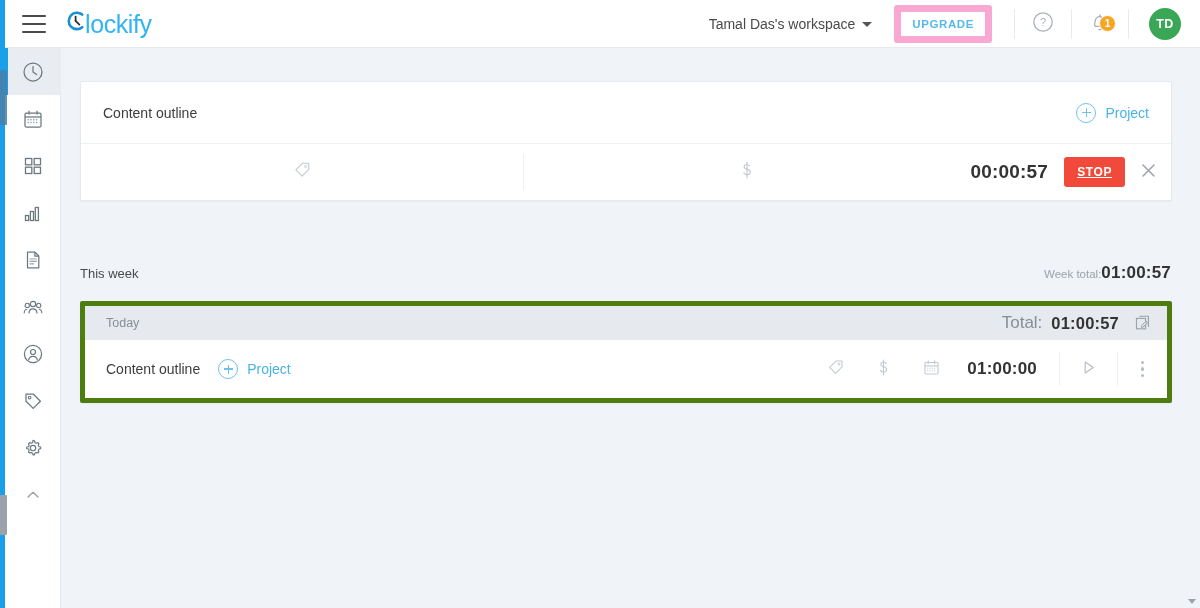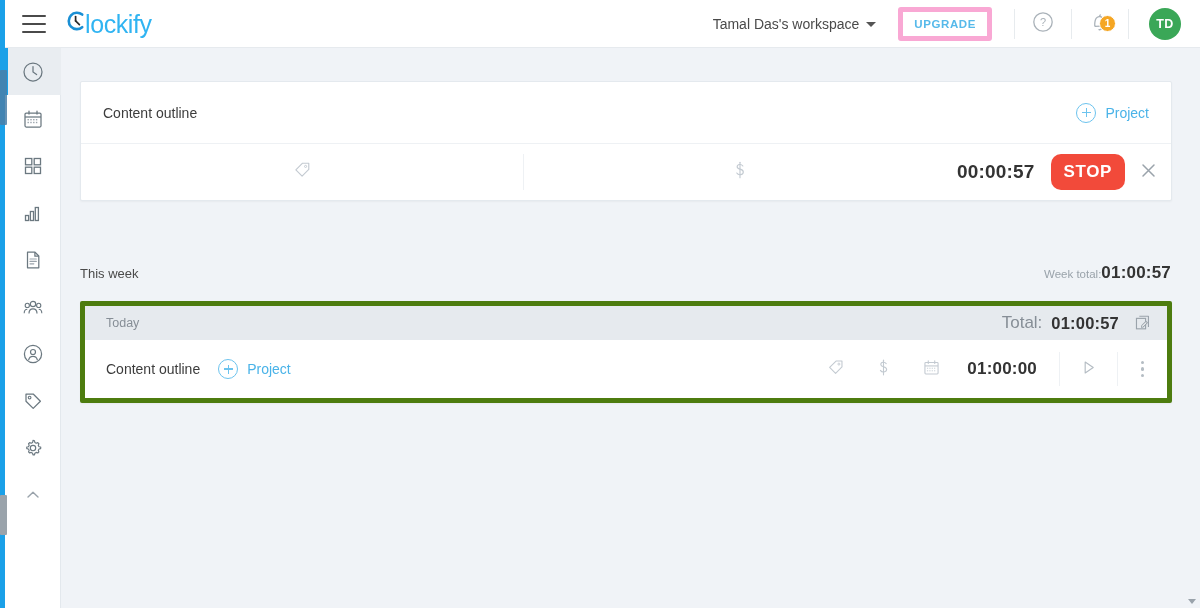--- a/index.html
+++ b/index.html
@@ -48,21 +48,21 @@
   }
   .workspace {
     display:flex; align-items:center; gap:7px; font-size:14px; color:#4a4a4a;
     cursor:pointer; padding-right:4px;
   }
   .caret {
     width:0;height:0;border-left:5px solid transparent;border-right:5px solid transparent;
     border-top:5px solid #555; margin-top:2px;
   }
   .upgrade-btn {
-    margin-left:18px; border:5px solid #f9a8d4; color:#56b9ea;
+    margin-left:18px; border:7px solid #f9a8d4; color:#56b9ea;
     background:#fff; font-size:11.5px; letter-spacing:.6px; font-weight:600;
     padding:6px 11px; border-radius:3px; cursor:pointer;
   }
   .hdr-sep { width:1px; height:30px; background:#e7ebee; margin:0 0 0 22px; }
   .icon-btn { display:flex; align-items:center; justify-content:center; cursor:pointer; }
   .help-wrap { width:56px; }
   .bell-wrap { width:56px; position:relative; }
   .badge {
     position:absolute; top:5px; right:12px; background:#f5a623; color:#fff;
     font-size:10px; font-weight:700; width:17px; height:17px; border-radius:50%;
@@ -126,23 +126,23 @@
     border-right:1px solid #eef1f4; height:36px; cursor:pointer;
   }
   .tb-cell-bill {
     flex:1; display:flex; align-items:center; justify-content:center; cursor:pointer;
   }
   .timer-value {
     font-size:19px; font-weight:700; color:#333; letter-spacing:.2px;
     padding-right:16px; white-space:nowrap; cursor:pointer;
   }
   .stop-btn {
-    background:#f24a3a; color:#fff; border:none; border-radius:10px;
-    font-size:17px; font-weight:700; letter-spacing:.6px;
-    padding:8px 13px; cursor:pointer;
+    background:#f24a3a; color:#fff; border:none; border-radius:3px;
+    font-size:12px; font-weight:700; letter-spacing:.6px;
+    padding:8px 13px; cursor:pointer;text-decoration:underline;
   }
   .close-x { width:46px; display:flex; align-items:center; justify-content:center; cursor:pointer; }
 
   
   .week-bar {
     position:absolute; left:0; top:207px; width:1139px; height:36px;
     display:flex; align-items:center; padding:0 29px 0 19px;
   }
   .week-title { font-size:13px; color:#4a4a4a;text-align:right; }
   .week-right { margin-left:auto; display:flex; align-items:baseline; }

